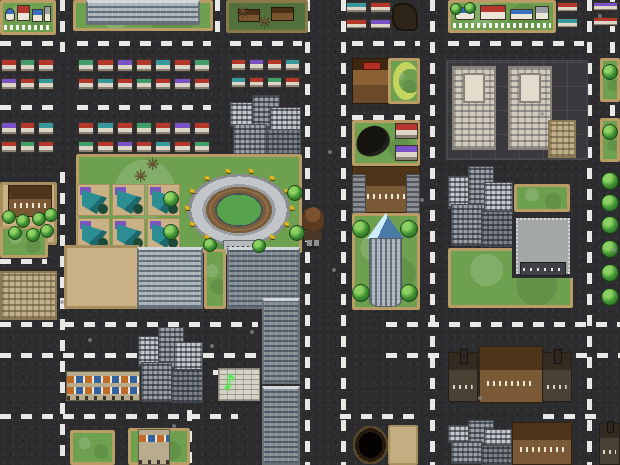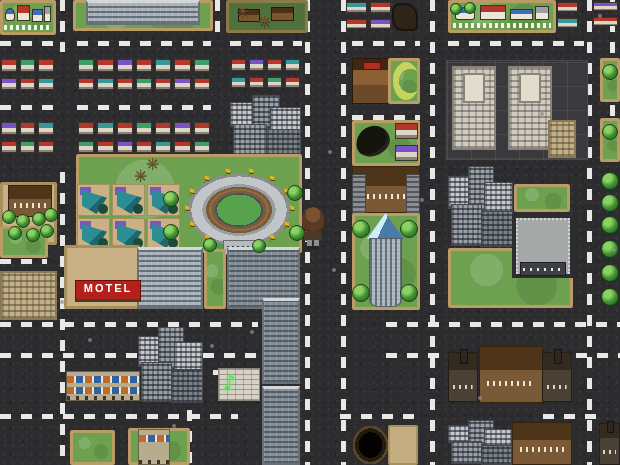--- a/index.html
+++ b/index.html
@@ -114,23 +114,20 @@
   .p-face{position:absolute;left:8px;top:7px;width:8px;height:6px;background:#e0b088;border-radius:40%;}
   .p-body{position:absolute;left:3px;top:24px;width:18px;height:10px;background:#4a3828;border-radius:3px;}
   .p-legs{position:absolute;left:6px;top:33px;width:12px;height:7px;
     background:linear-gradient(90deg,#8a8d92 0 42%,rgba(0,0,0,0) 42% 58%,#8a8d92 58%);}
   .p-feet{position:absolute;left:6px;top:39px;width:12px;height:3px;background:#2a2420;}
 </style>
 </head>
 <body>
 
 <div class="map" id="map">
-  <div class="motel-sign">
-    <span>MOTEL</span>
-  </div>
   <div class="player">
     <div class="p-face"></div>
     <div class="p-hair"></div>
     <div class="p-body"></div>
     <div class="p-legs"></div>
     <div class="p-feet"></div>
   </div>
 <div class="dash-h" style="left: 0px; top: 41px; width: 56px;"></div>
     <div class="dash-h" style="left: 77px; top: 41px; width: 134px;"></div>
     <div class="dash-h" style="left: 230px; top: 41px; width: 72px;"></div>

